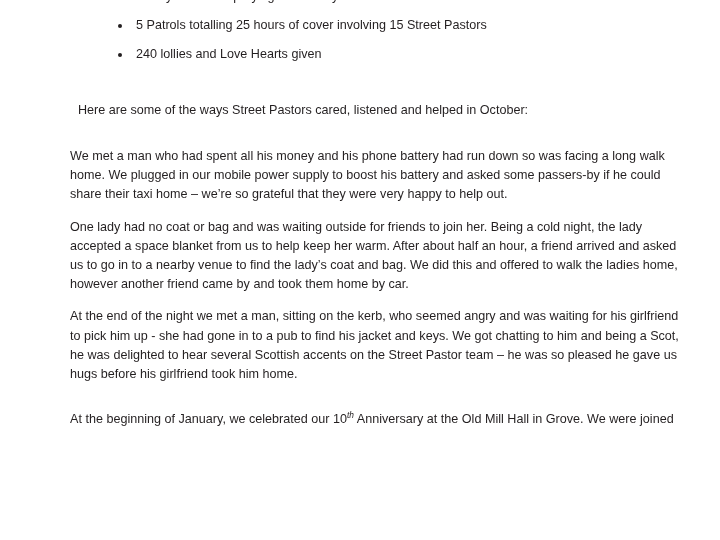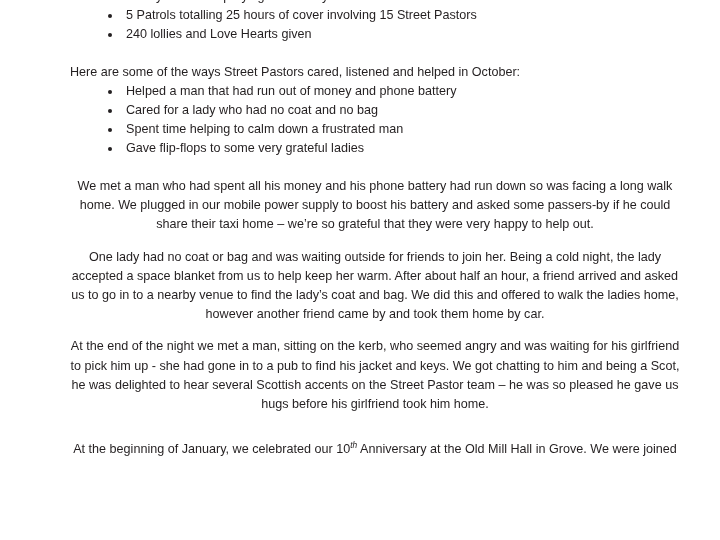--- a/index.html
+++ b/index.html
@@ -24,21 +24,21 @@
   .bullet-list {
     list-style: none;
     margin: 0;
     padding: 0;
   }
   .bullet-list li {
     position: relative;
     padding-left: 56px;
     font-size: 12.6px;
     line-height: 19px;
-    margin: 0;
+    margin: 10px;
   }
   .bullet-list li::before {
     content: "";
     position: absolute;
     left: 38px;
     top: 7.5px;
     width: 4px;
     height: 4px;
     border-radius: 50%;
     background: #231f20;
@@ -47,28 +47,28 @@
     overflow: hidden;
     height: 6px;
   }
   .clipped-first li {
     margin-top: -13px;
   }
   p.body-text {
     font-size: 12.6px;
     line-height: 19.2px;
     margin: 0;
-    text-align: center;
+    text-align: left;
   }
   .gap-lg { height: 19px; }
   .gap-md { height: 13px; }
   .lead {
     font-size: 12.6px;
     line-height: 19px;
-    margin: 0;
+    margin: 8px;
   }
   sup {
     font-size: 8.4px;
     vertical-align: super;
     line-height: 0;
     font-style: italic;
   }
   .bottom-clip {
     height: 22px;
     overflow: hidden;
@@ -87,26 +87,20 @@
 
   <ul class="bullet-list">
     <li>5 Patrols totalling 25 hours of cover involving 15 Street Pastors</li>
     <li>240 lollies and Love Hearts given</li>
   </ul>
 
   <div class="gap-lg"></div>
 
   <p class="lead">Here are some of the ways Street Pastors cared, listened and helped in October:</p>
 
-  <ul class="bullet-list">
-    <li>Helped a man that had run out of money and phone battery</li>
-    <li>Cared for a lady who had no coat and no bag</li>
-    <li>Spent time helping to calm down a frustrated man</li>
-    <li>Gave flip-flops to some very grateful ladies</li>
-  </ul>
 
   <div class="gap-lg"></div>
 
   <p class="body-text">We met a man who had spent all his money and his phone battery had run down so was facing a long walk home. We plugged in our mobile power supply to boost his battery and asked some passers-by if he could share their taxi home – we’re so grateful that they were very happy to help out.</p>
 
   <div class="gap-md"></div>
 
   <p class="body-text">One lady had no coat or bag and was waiting outside for friends to join her. Being a cold night, the lady accepted a space blanket from us to help keep her warm. After about half an hour, a friend arrived and asked us to go in to a nearby venue to find the lady’s coat and bag. We did this and offered to walk the ladies home, however another friend came by and took them home by car.</p>
 
   <div class="gap-md"></div>

